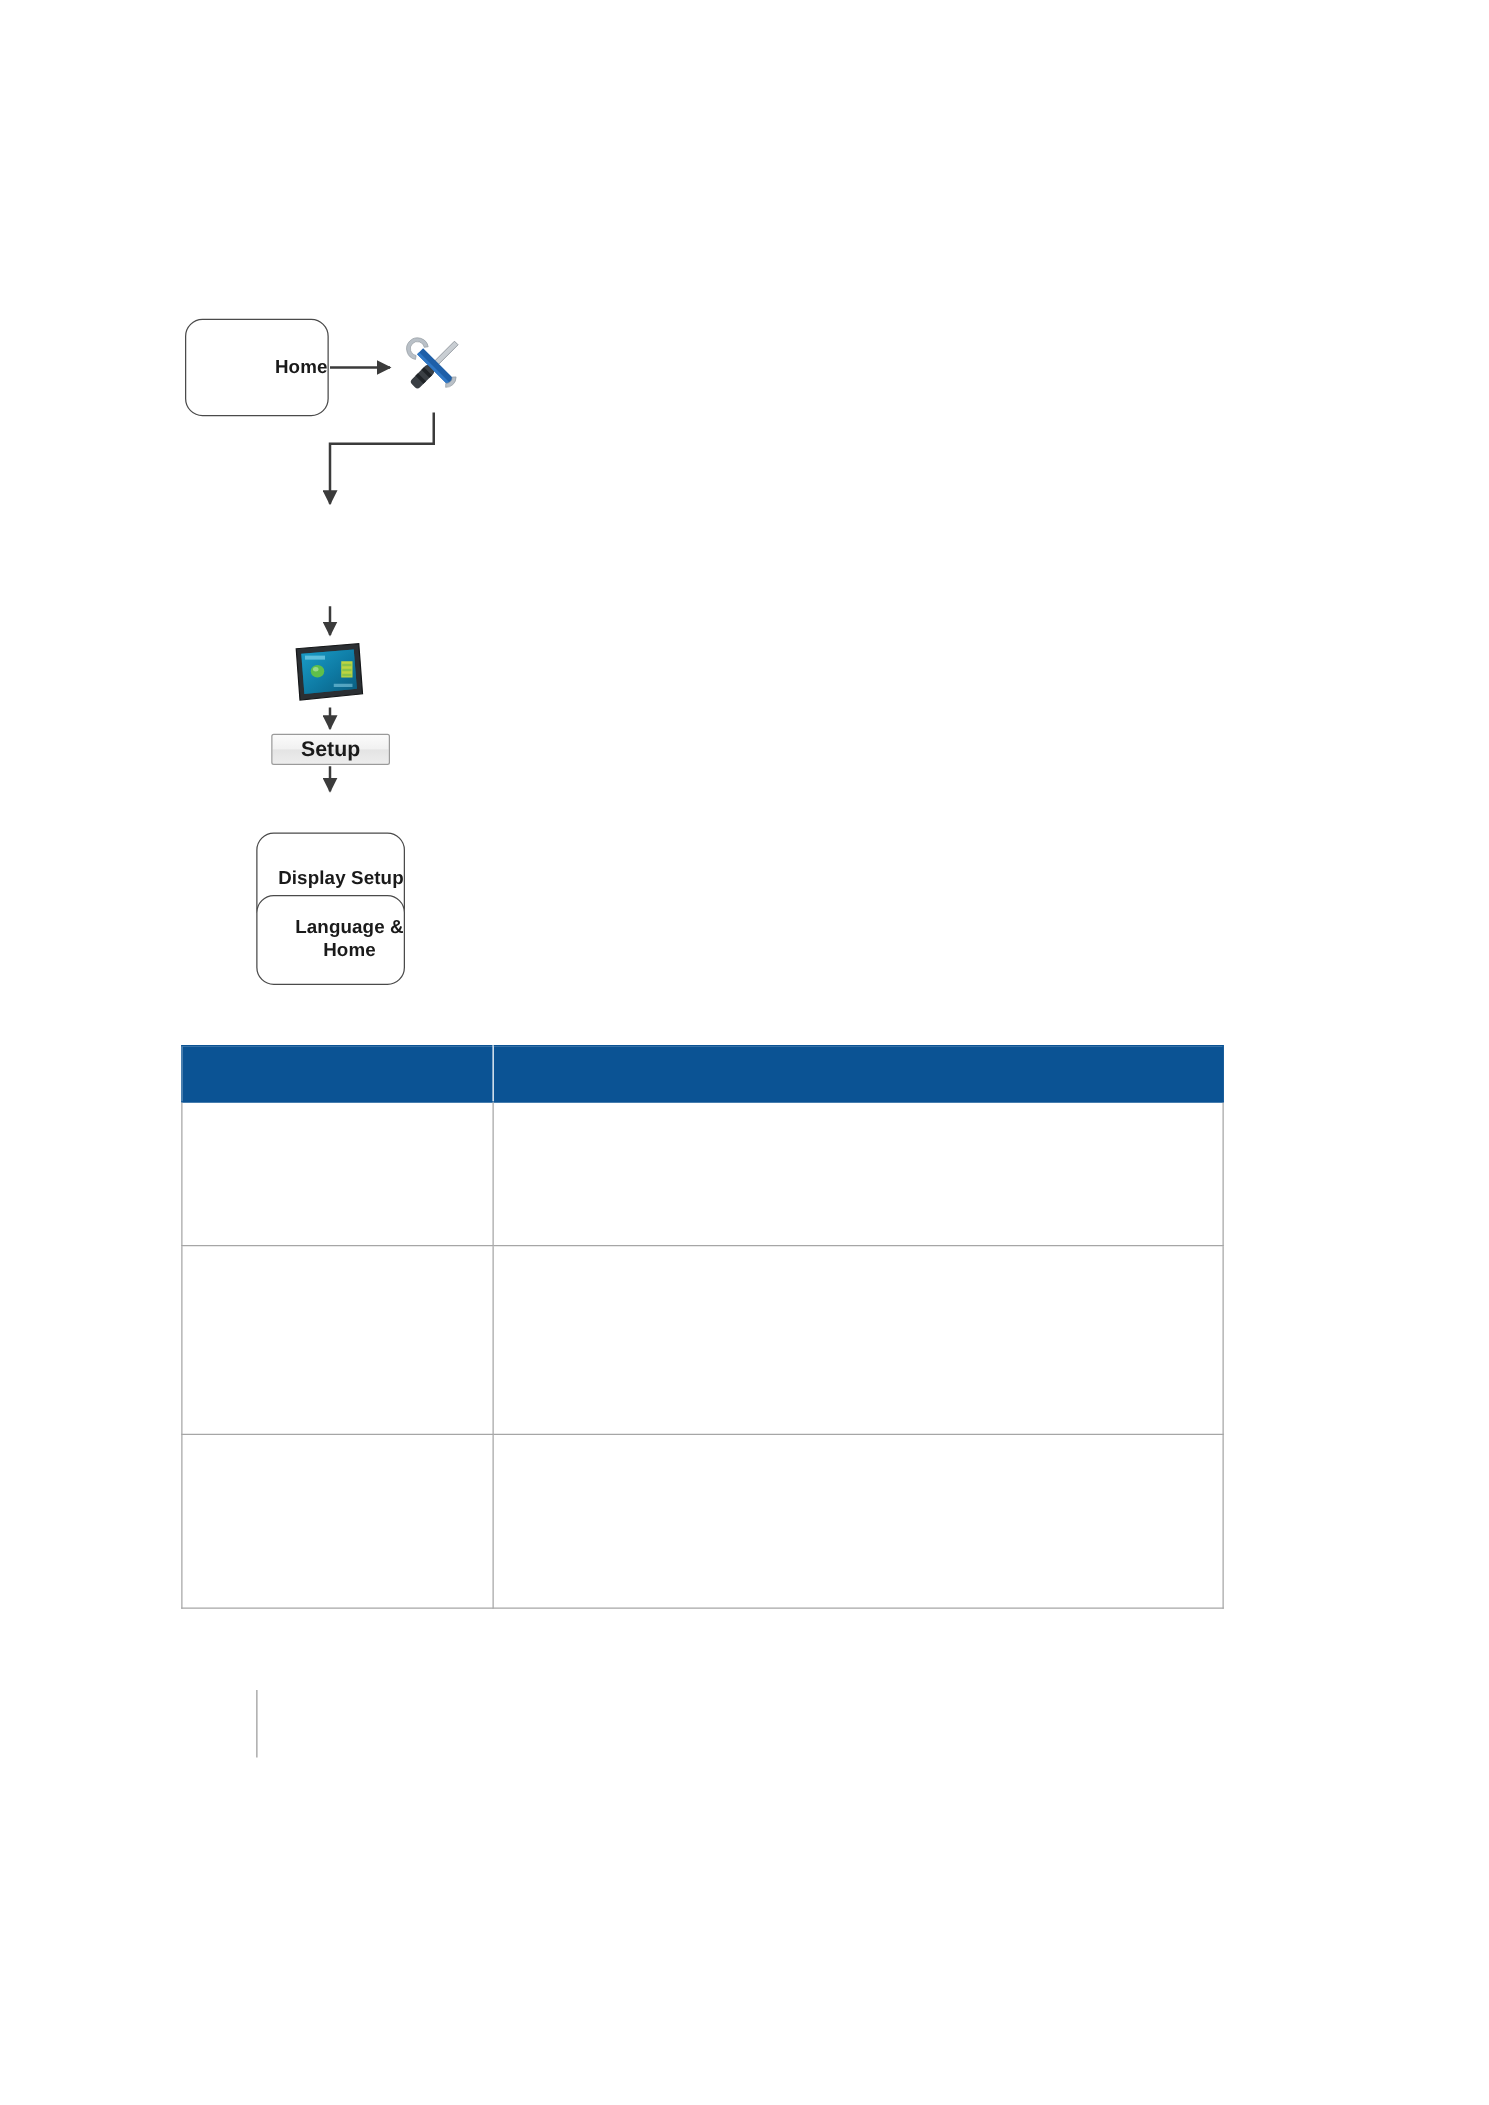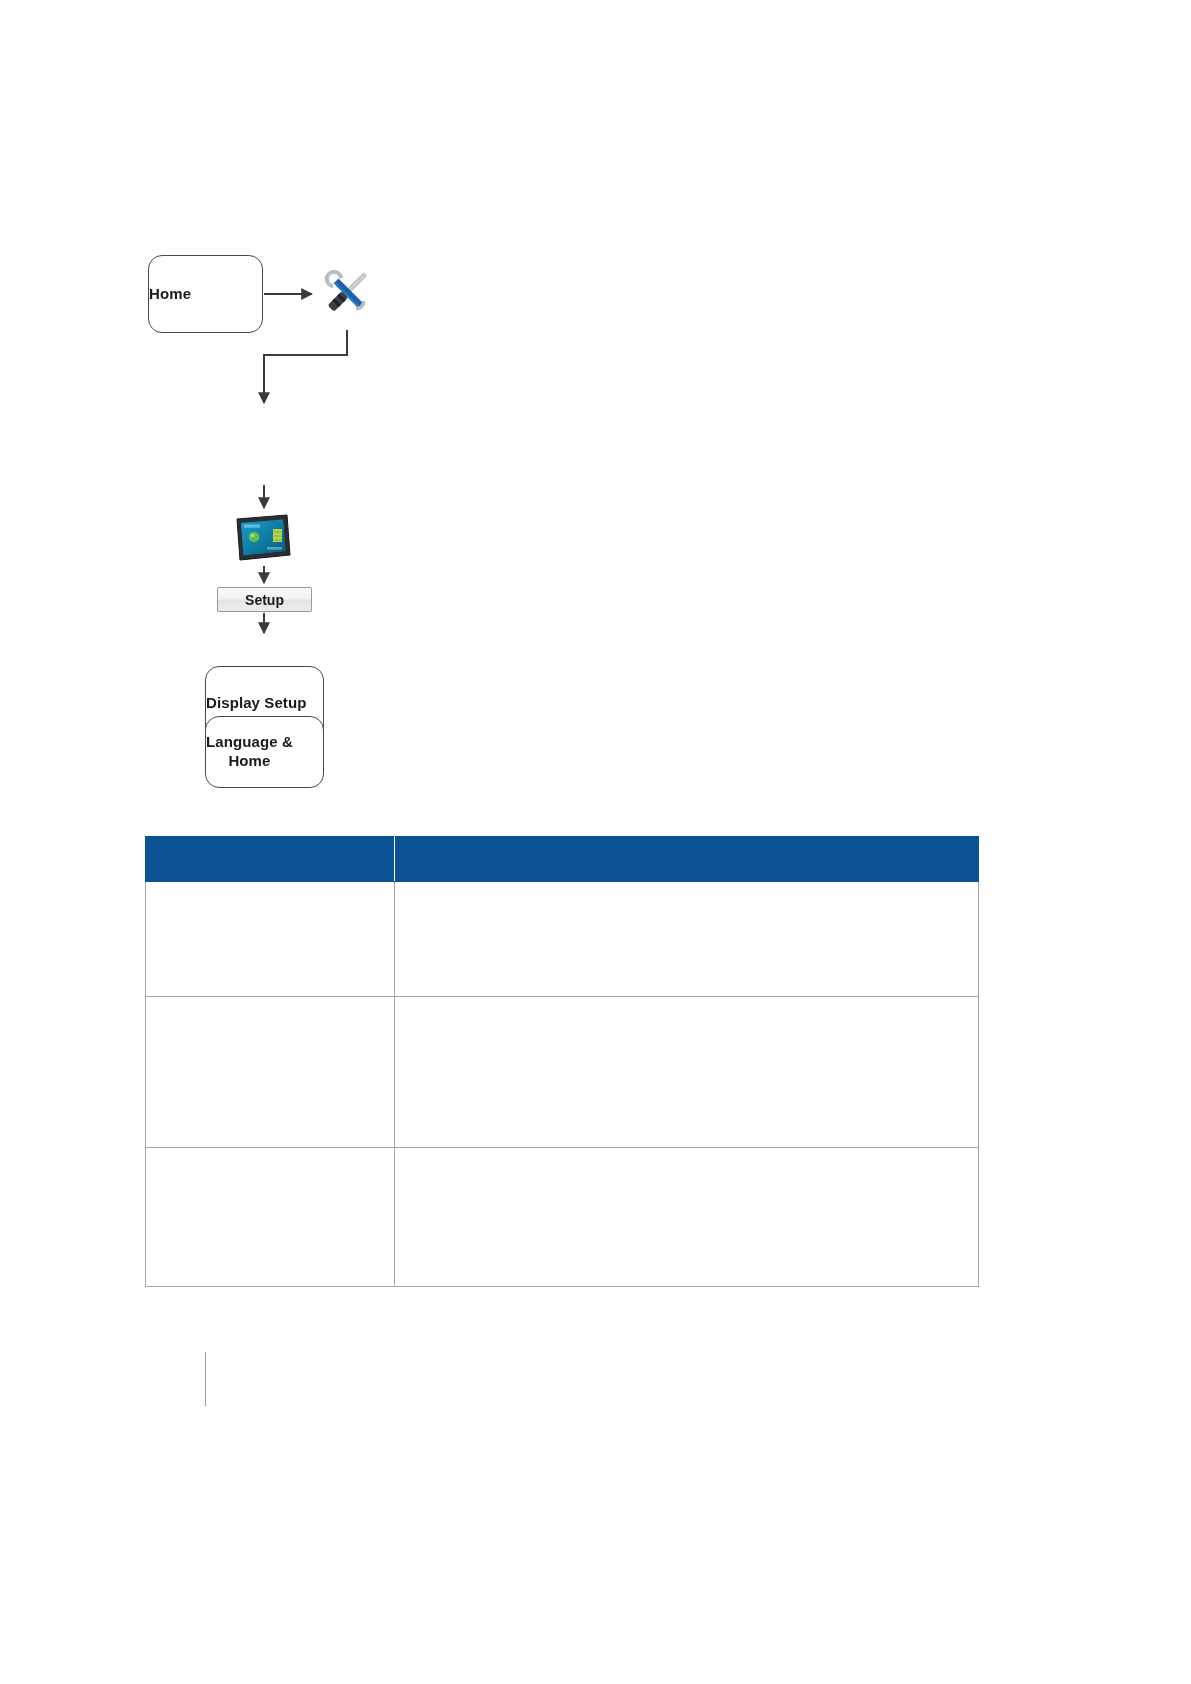--- a/index.html
+++ b/index.html
@@ -31,21 +31,21 @@
   }
 
   .node {
     position: absolute;
     box-sizing: border-box;
     border: 1.3px solid #4a4a4a;
     border-radius: 14px;
     background: #ffffff;
     display: flex;
     align-items: center;
-    justify-content: flex-start;
+    justify-content: flex-end;
     text-align: center;
     color: #1a1a1a;
     font-weight: bold;
     font-size: 15px;
     line-height: 1.25;
     letter-spacing: 0.1px;
   }
 
   .node-home {
     left: 148px;
@@ -82,21 +82,21 @@
     top: 587px;
     width: 95px;
     height: 25px;
     box-sizing: border-box;
     border: 1px solid #9a9a9a;
     border-radius: 2px;
     background: linear-gradient(to bottom, #fbfbfb 0%, #f1f1f1 48%, #e4e4e4 52%, #ededed 100%);
     display: flex;
     align-items: center;
     justify-content: center;
-    font-size: 14px;
+    font-size: 17px;
     font-weight: bold;
     color: #1a1a1a;
   }
 
   
   .connectors {
     position: absolute;
     left: 0;
     top: 0;
     width: 1191px;

